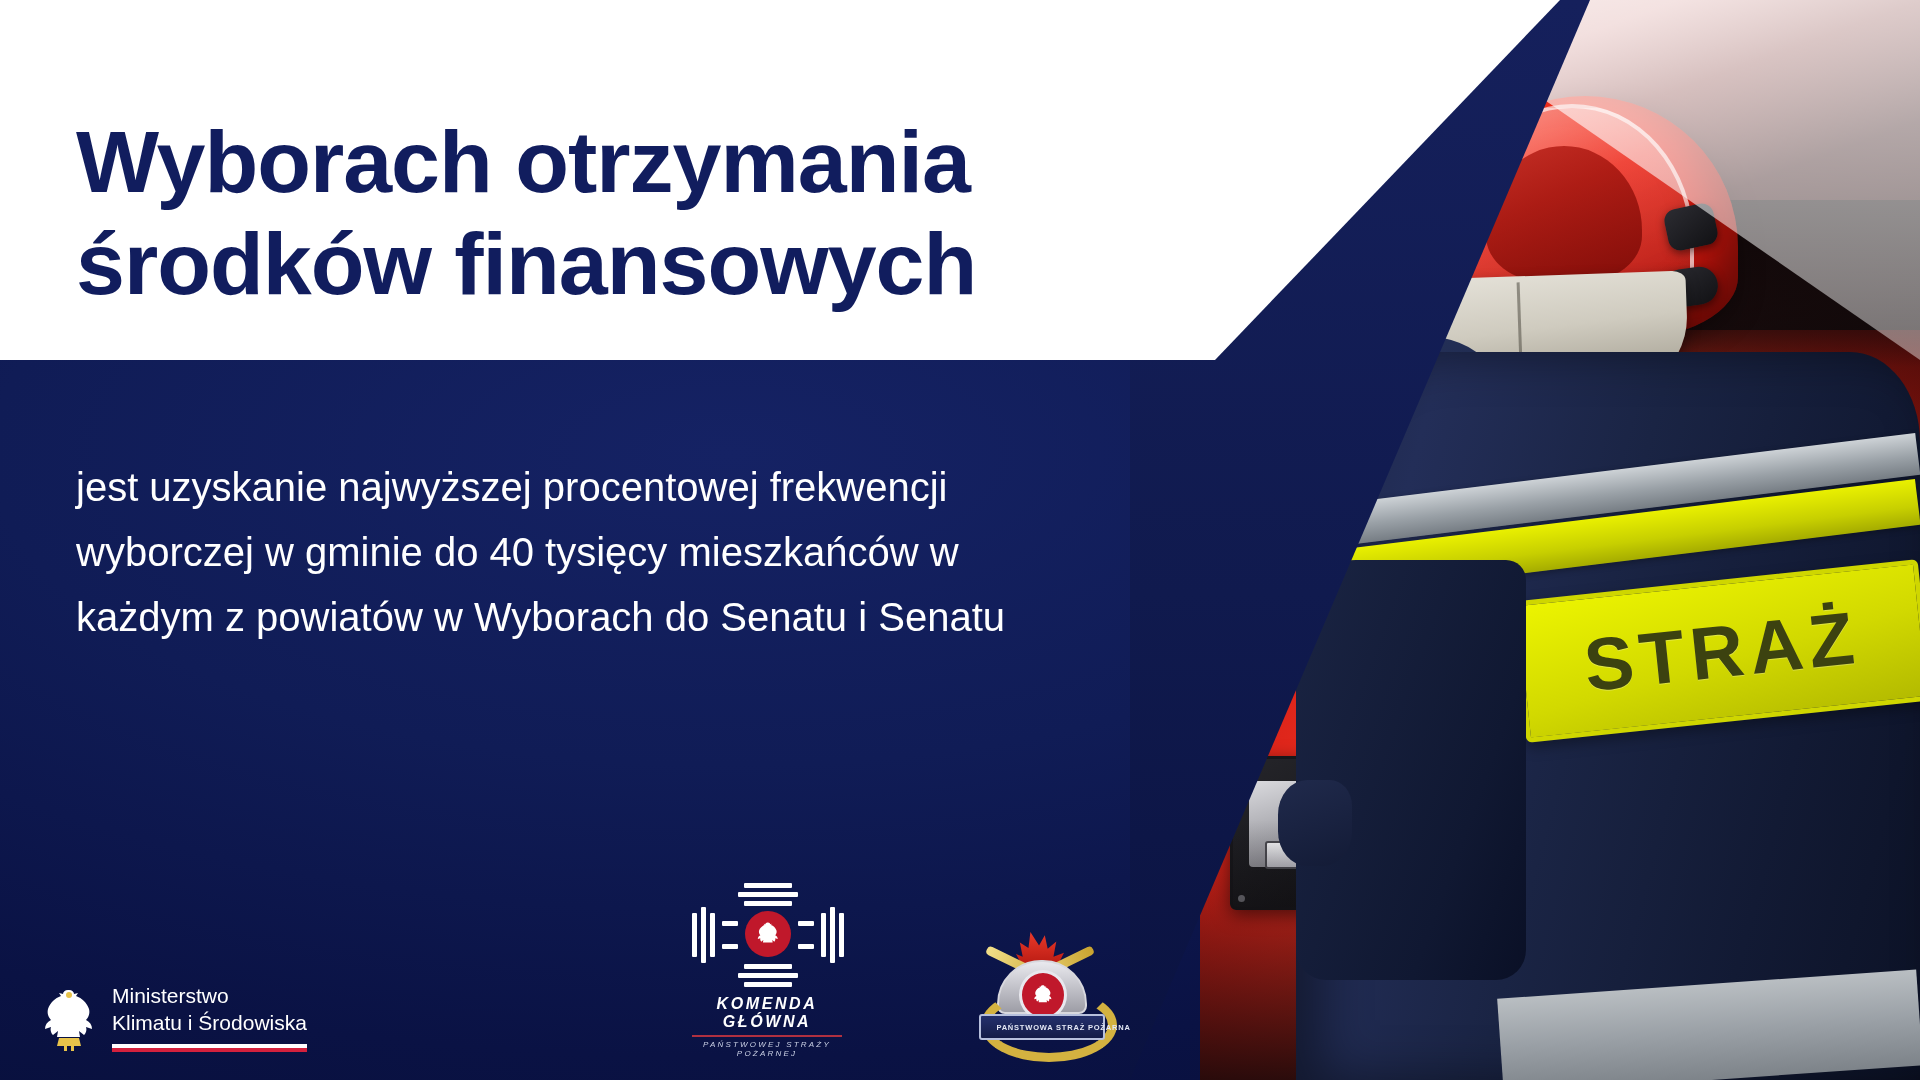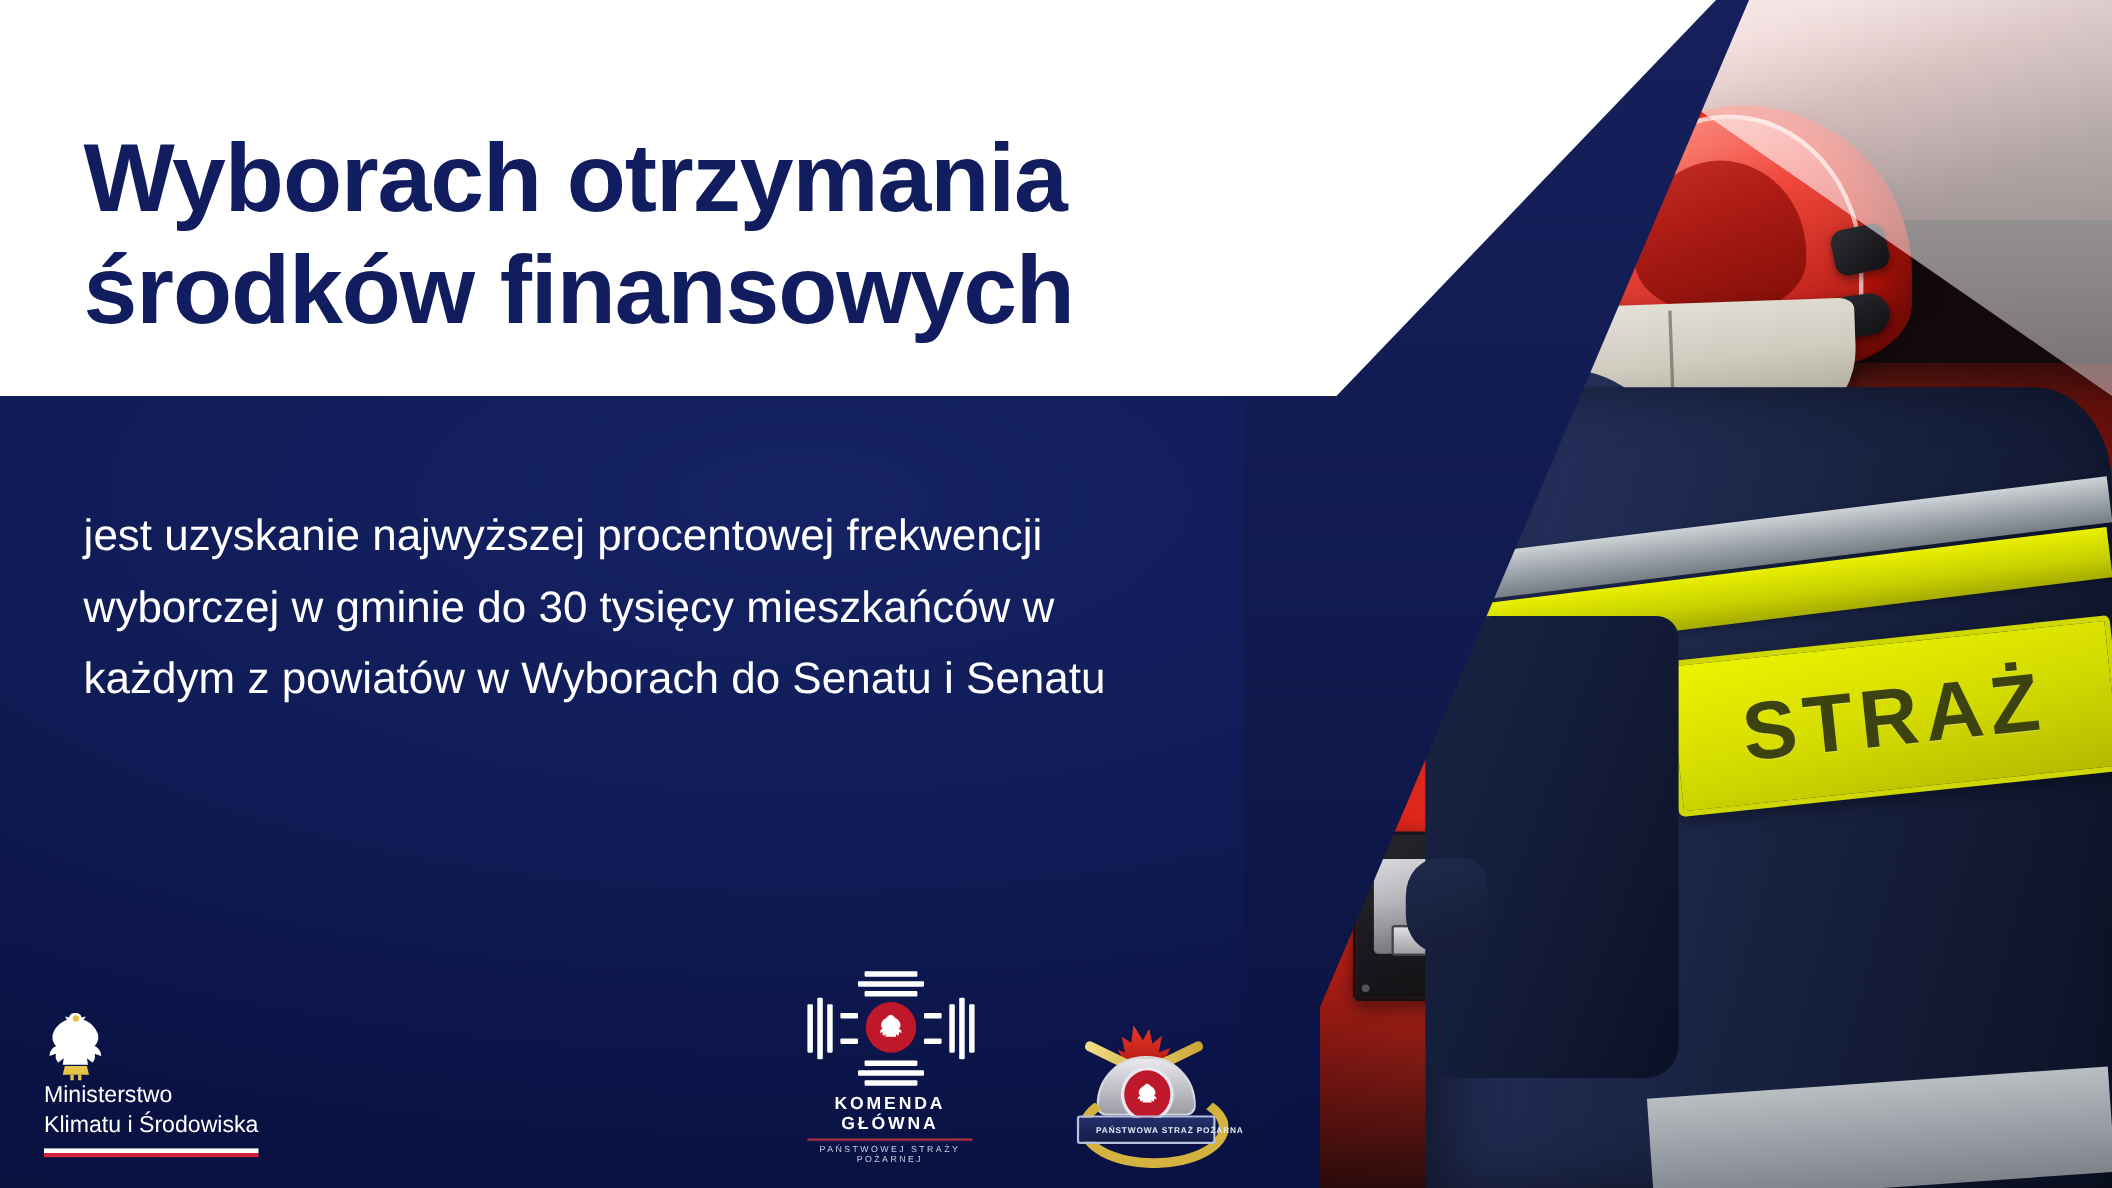--- a/index.html
+++ b/index.html
@@ -205,33 +205,33 @@
   .body-copy{
     position:absolute;left:76px;top:455px;width:1180px;
     color:#ffffff;font-size:40px;font-weight:normal;line-height:1.62;
   }
   .body-copy .l{display:block;}
 
   
   .logos{
     position:absolute;left:0;bottom:22px;width:1130px;height:130px;
   }
-  .logo{position:absolute;display:flex;gap:0;flex-direction:column;}
+  .logo{position:absolute;display:flex;align-items:flex-end;gap:14px;}
   .logo .eagle{width:58px;height:66px;flex:0 0 auto;}
   .logo .txt{display:flex;flex-direction:column;}
   .logo .txt .ln{
     color:#ffffff;font-size:21px;line-height:1.28;white-space:nowrap;
   }
   .logo .flagbar{margin-top:7px;height:8px;width:100%;
     background:linear-gradient(180deg,#ffffff 0 50%,#d4213d 50% 100%);}
   #logo-mkis{left:40px;bottom:6px;}
   #logo-mswia{left:330px;bottom:6px;}
 
   
-  #logo-kgpsp{left:714px;bottom:0;width:190px;text-align:center;}
+  #logo-kgpsp{left:672px;bottom:0;width:190px;text-align:center;font-style:italic;}
   .kg-mark{position:relative;width:150px;height:104px;margin:0 auto 8px;}
   .kg-bar{position:absolute;background:#ffffff;border-radius:1px;}
   .kg-center{
     position:absolute;left:53px;top:28px;width:46px;height:46px;border-radius:50%;
     background:#c0182b;display:flex;align-items:center;justify-content:center;
   }
   .kg-title{color:#ffffff;font-size:16px;letter-spacing:2.6px;font-weight:bold;}
   .kg-rule{height:2px;background:#b03040;margin:4px auto 3px;width:150px;}
   .kg-sub{color:#c9cfe4;font-size:8px;letter-spacing:2.2px;}
 
@@ -323,21 +323,21 @@
 
   <div class="white-panel"></div>
 
   <h1 class="headline">
     <span class="l">Wyborach otrzymania</span>
     <span class="l">środków finansowych</span>
   </h1>
 
   <div class="body-copy">
     <span class="l">jest uzyskanie najwyższej procentowej frekwencji</span>
-    <span class="l">wyborczej w gminie do 30 tysięcy mieszkańców w</span>
+    <span class="l">wyborczej w gminie do 40 tysięcy mieszkańców w</span>
     <span class="l">każdym z powiatów w Wyborach do Senatu i Senatu</span>
   </div>
 
   <div class="logos">
 
     <div class="logo" id="logo-mkis">
       <svg class="eagle" viewBox="0 0 58 66">
         <path fill="#ffffff" d="M29 4c3 0 5 2 5 4l4-1-2 3c6 2 11 7 13 13 1 4 0 8-3 11 4 2 6 5 6 9l-6-2c1 3 0 6-2 8l-5-4 1 6H17l1-6-5 4c-2-2-3-5-2-8l-6 2c0-4 2-7 6-9-3-3-4-7-3-11 2-6 7-11 13-13l-2-3 4 1c0-2 2-4 5-4z"></path>
         <path fill="#e8c34a" d="M29 6c2 0 3 1 3 3s-1 3-3 3-3-1-3-3 1-3 3-3z"></path>
         <path fill="#e8c34a" d="M19 52h20l2 8H17z"></path>

